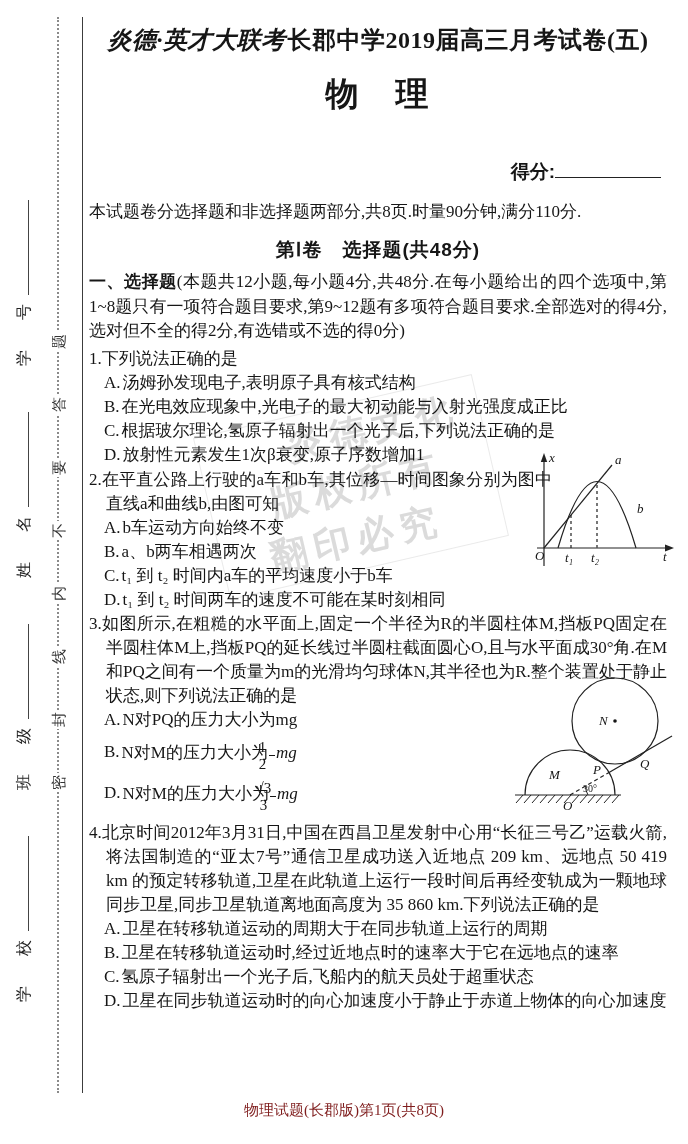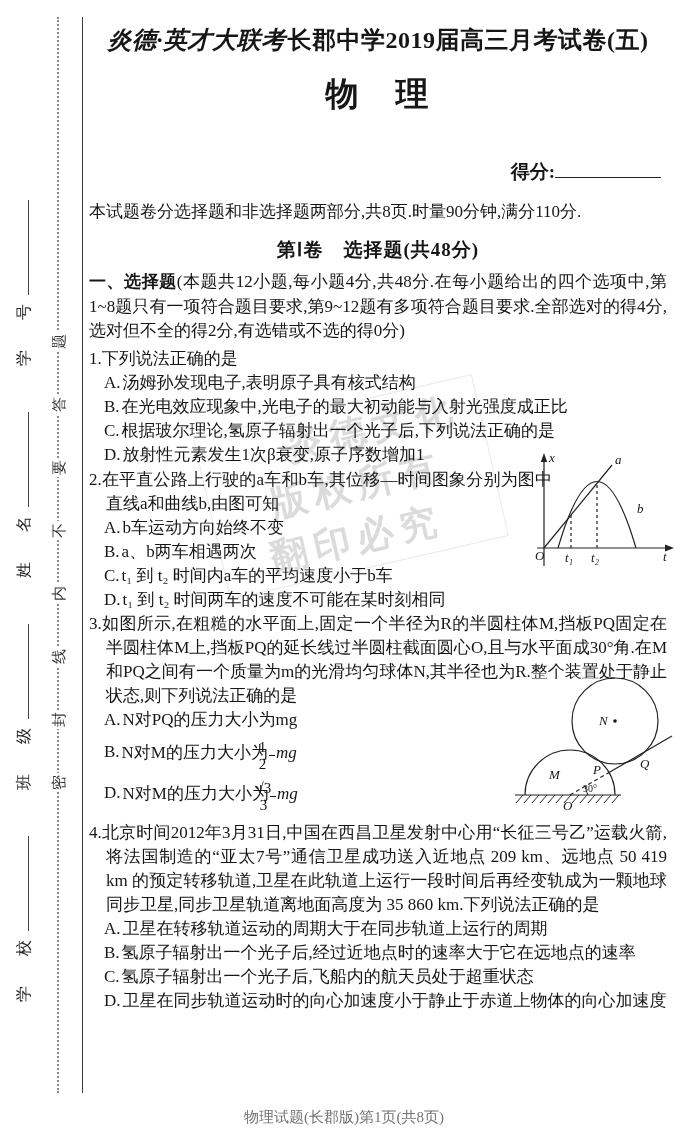--- a/index.html
+++ b/index.html
@@ -28,21 +28,21 @@
     transform:rotate(-13deg);font-size:37px;font-weight:bold;letter-spacing:7px;
     color:rgba(135,135,135,0.30);line-height:52px;
     border:1px solid rgba(140,140,140,0.18);padding:4px 8px;
     font-family:"Liberation Sans","DejaVu Sans",sans-serif;
   }
   .wm1{transform:translateX(34px);}
   .wm2{transform:translateX(6px);}
   .wm3{transform:translateX(-6px);}
   
   .content{position:absolute;left:89px;top:0;width:578px;}
-  .gothic{font-family:Liberation Serif, serif;}
+  .gothic{font-family:Liberation Sans, sans-serif;}
   .title{margin:0;padding-top:24px;font-size:24px;font-weight:normal;text-align:center;white-space:nowrap;letter-spacing:0.5px;}
   .title .brand{font-weight:bold;font-style:italic;margin-right:2px;}
   .title .rest{font-weight:600;}
   .subject{margin:16px 0 0;font-size:33px;text-align:center;font-weight:bold;letter-spacing:2px;}
   .score-row{margin-top:40px;text-align:right;padding-right:6px;font-size:19px;font-weight:bold;}
   .score-blank{display:inline-block;width:106px;height:20px;border-bottom:1.5px solid #222;vertical-align:baseline;}
   .intro{margin:15px 0 0;font-size:17px;line-height:24px;text-align:justify;}
   .section-title{margin:13px 0 0;font-size:19px;text-align:center;font-weight:bold;letter-spacing:1px;}
   .choice-intro{margin:7px 0 0;font-size:17px;line-height:24.5px;text-align:justify;}
   .choice-intro .lead{font-weight:bold;}
@@ -61,21 +61,21 @@
   .opt-frac{margin:7px 0;}
   .ital{font-style:italic;}
   
   .fig{position:absolute;}
   .fig-q2{left:446px;top:-17px;}
   .fig-q3{left:414px;top:63px;}
   .fig text{font-size:13px;font-style:italic;fill:#161616;font-family:"Liberation Serif","DejaVu Serif",serif;}
   .fig text.small{font-size:10px;font-style:normal;}
   .fig text.sub{font-size:13px;}
   
-  .footer{position:absolute;left:0;right:0;top:1101px;margin:7px;text-align:center;font-size:15px;color:#737373;}
+  .footer{position:absolute;left:0;right:0;top:1101px;margin:0;text-align:center;font-size:15px;color:#7f1d1d;}
 </style>
 </head>
 <body>
 
 <div class="page">
 
   <div class="watermark">
     <div class="wm1">炎德文化</div>
     <div class="wm2">版权所有</div>
     <div class="wm3">翻印必究</div>
@@ -182,21 +182,21 @@
         <text x="90" y="99">P</text>
         <text x="137" y="93">Q</text>
         <text x="60" y="135">O</text>
         <text class="small" x="80" y="117">30°</text>
       </svg>
     </div>
 
     <div class="question q4">
       <p class="stem"><span class="qnum">4.</span><span>北京时间2012年3月31日,中国在西昌卫星发射中心用“长征三号乙”运载火箭,将法国制造的“亚太7号”通信卫星成功送入近地点 209 km、远地点 50 419 km 的预定转移轨道,卫星在此轨道上运行一段时间后再经变轨成为一颗地球同步卫星,同步卫星轨道离地面高度为 35 860 km.下列说法正确的是</span></p>
       <p class="option"><span class="okey">A.</span><span>卫星在转移轨道运动的周期大于在同步轨道上运行的周期</span></p>
-      <p class="option"><span class="okey">B.</span><span>氢原子辐射出一个光子后,经过近地点时的速率大于它在远地点的速率</span></p>
+      <p class="option"><span class="okey">B.</span><span>卫星在转移轨道运动时,经过近地点时的速率大于它在远地点的速率</span></p>
       <p class="option"><span class="okey">C.</span><span>氢原子辐射出一个光子后,飞船内的航天员处于超重状态</span></p>
       <p class="option"><span class="okey">D.</span><span>卫星在同步轨道运动时的向心加速度小于静止于赤道上物体的向心加速度</span></p>
     </div>
 
   </div>
 
   <p class="footer">物理试题(长郡版)第1页(共8页)</p>
 
 </div>
 

